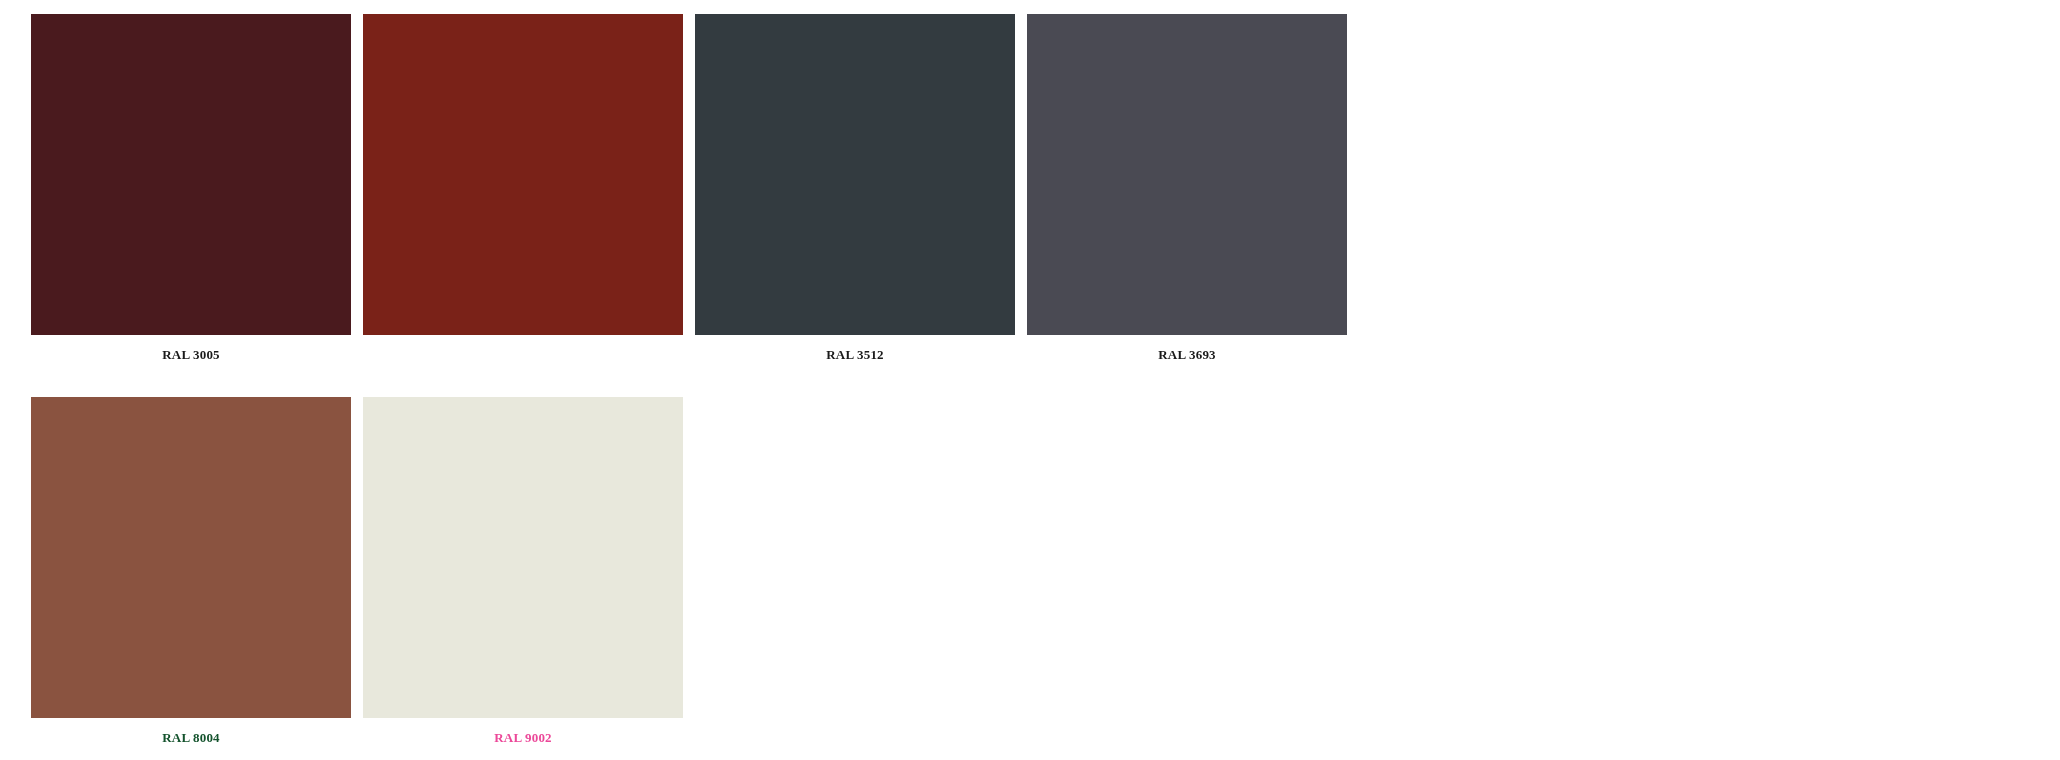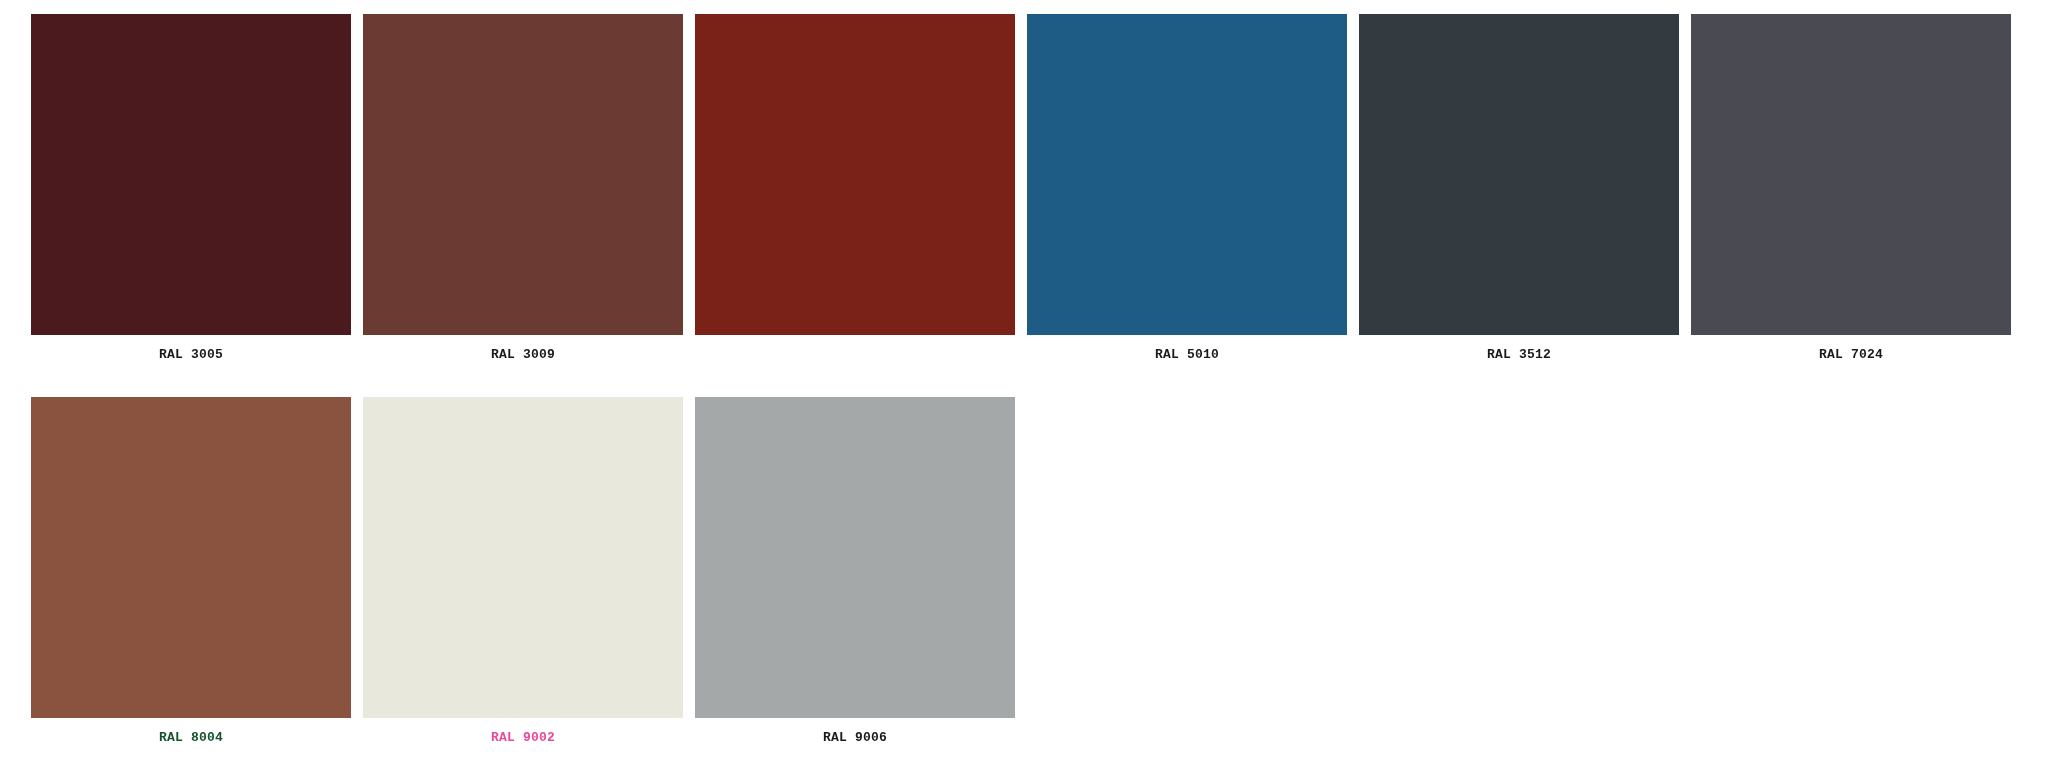--- a/index.html
+++ b/index.html
@@ -50,21 +50,21 @@
     width: 320px;
     height: 321px;
     display: block;
     border: 0;
   }
 
   .swatch-label {
     display: block;
     width: 320px;
     text-align: center;
-    font-family: Liberation Mono, monospace;
+    font-family: Liberation Serif, serif;
     font-size: 13px;
     font-weight: 700;
     letter-spacing: 0.2px;
     color: #1a1a1a;
     line-height: 1;
     padding-top: 13px;
     white-space: nowrap;
   }
 </style>
 </head>
@@ -72,58 +72,46 @@
 
 <div id="swatch-grid">
 
   <div class="swatch-row" id="swatch-row-1">
 
     <div class="swatch-cell">
       <div class="swatch-chip" style="background-color: rgb(74, 26, 30);"></div>
       <span class="swatch-label" style="color: rgb(26, 26, 26);">RAL 3005</span>
     </div>
 
-    <div class="swatch-cell">
-      <div class="swatch-chip" style="background-color: rgb(107, 58, 51);"></div>
-      <span class="swatch-label" style="color: rgb(26, 26, 26);">RAL 3009</span>
-    </div>
 
     <div class="swatch-cell">
       <div class="swatch-chip" style="background-color: rgb(122, 34, 24);"></div>
     </div>
 
-    <div class="swatch-cell">
-      <div class="swatch-chip" style="background-color: rgb(31, 92, 133);"></div>
-      <span class="swatch-label" style="color: rgb(26, 26, 26);">RAL 5010</span>
-    </div>
 
     <div class="swatch-cell">
       <div class="swatch-chip" style="background-color: rgb(51, 59, 64);"></div>
       <span class="swatch-label" style="color: rgb(26, 26, 26);">RAL 3512</span>
     </div>
 
     <div class="swatch-cell">
       <div class="swatch-chip" style="background-color: rgb(74, 74, 83);"></div>
-      <span class="swatch-label" style="color: rgb(26, 26, 26);">RAL 7024</span>
+      <span class="swatch-label" style="color: rgb(26, 26, 26);">RAL 3693</span>
     </div>
 
   </div>
 
   <div class="swatch-row" id="swatch-row-2">
 
     <div class="swatch-cell">
       <div class="swatch-chip" style="background-color: rgb(138, 83, 64);"></div>
       <span class="swatch-label" style="color: #14532d;">RAL 8004</span>
     </div>
 
     <div class="swatch-cell">
       <div class="swatch-chip" style="background-color: rgb(232, 232, 220);"></div>
       <span class="swatch-label" style="color: #ec4899;">RAL 9002</span>
     </div>
 
-    <div class="swatch-cell">
-      <div class="swatch-chip" style="background-color: rgb(165, 168, 168);"></div>
-      <span class="swatch-label" style="color: rgb(26, 26, 26);">RAL 9006</span>
-    </div>
 
   </div>
 
 </div>
 
 </body></html>

